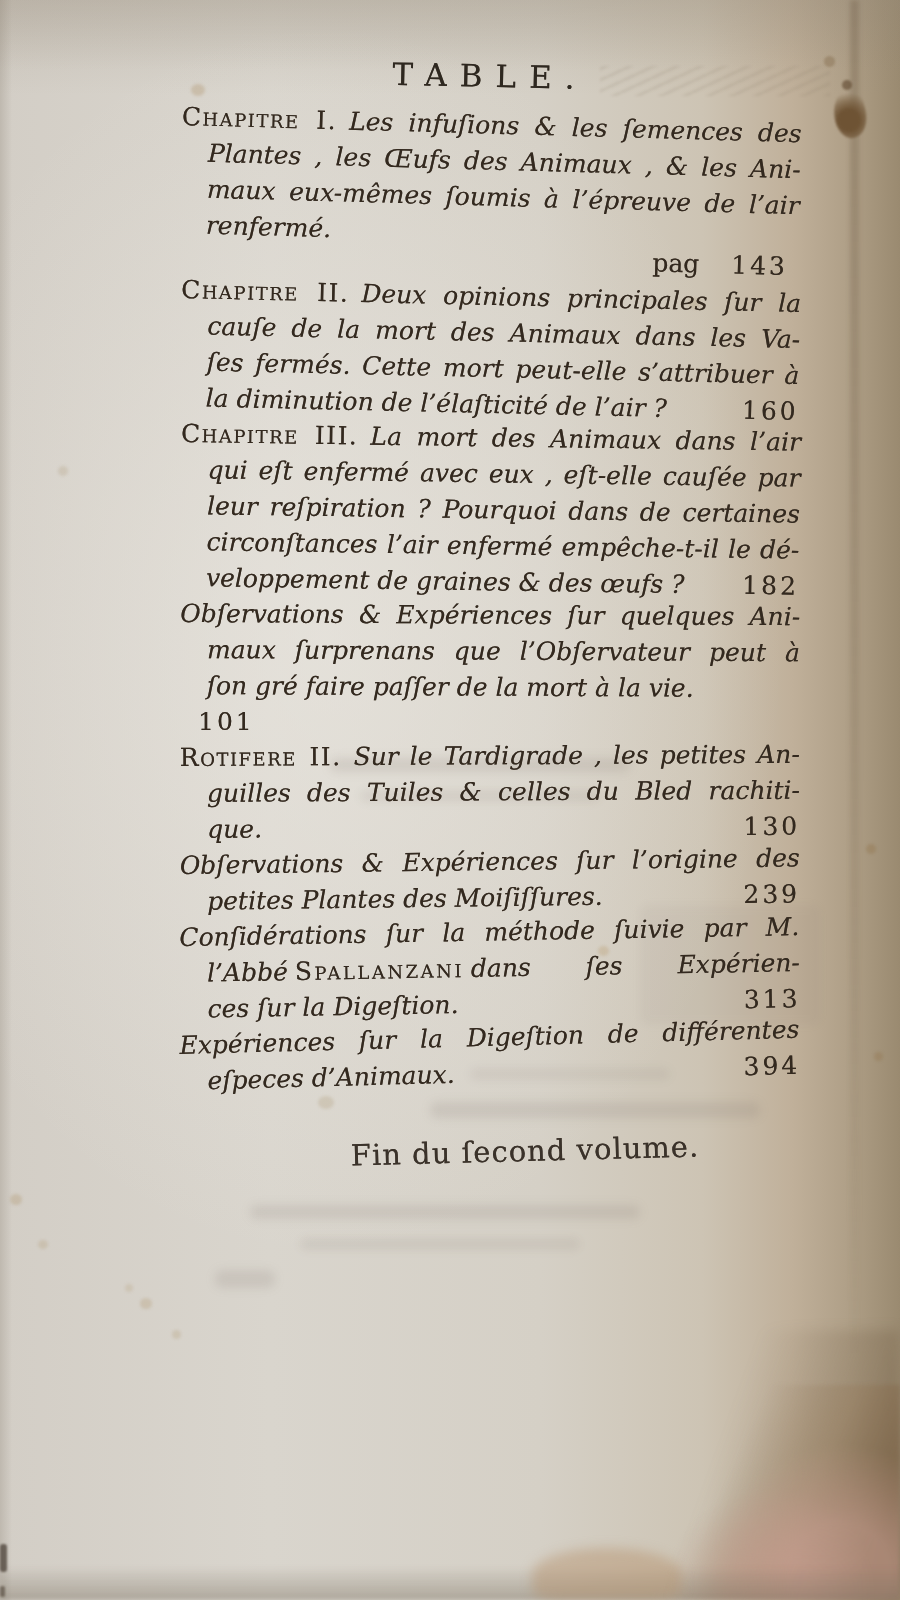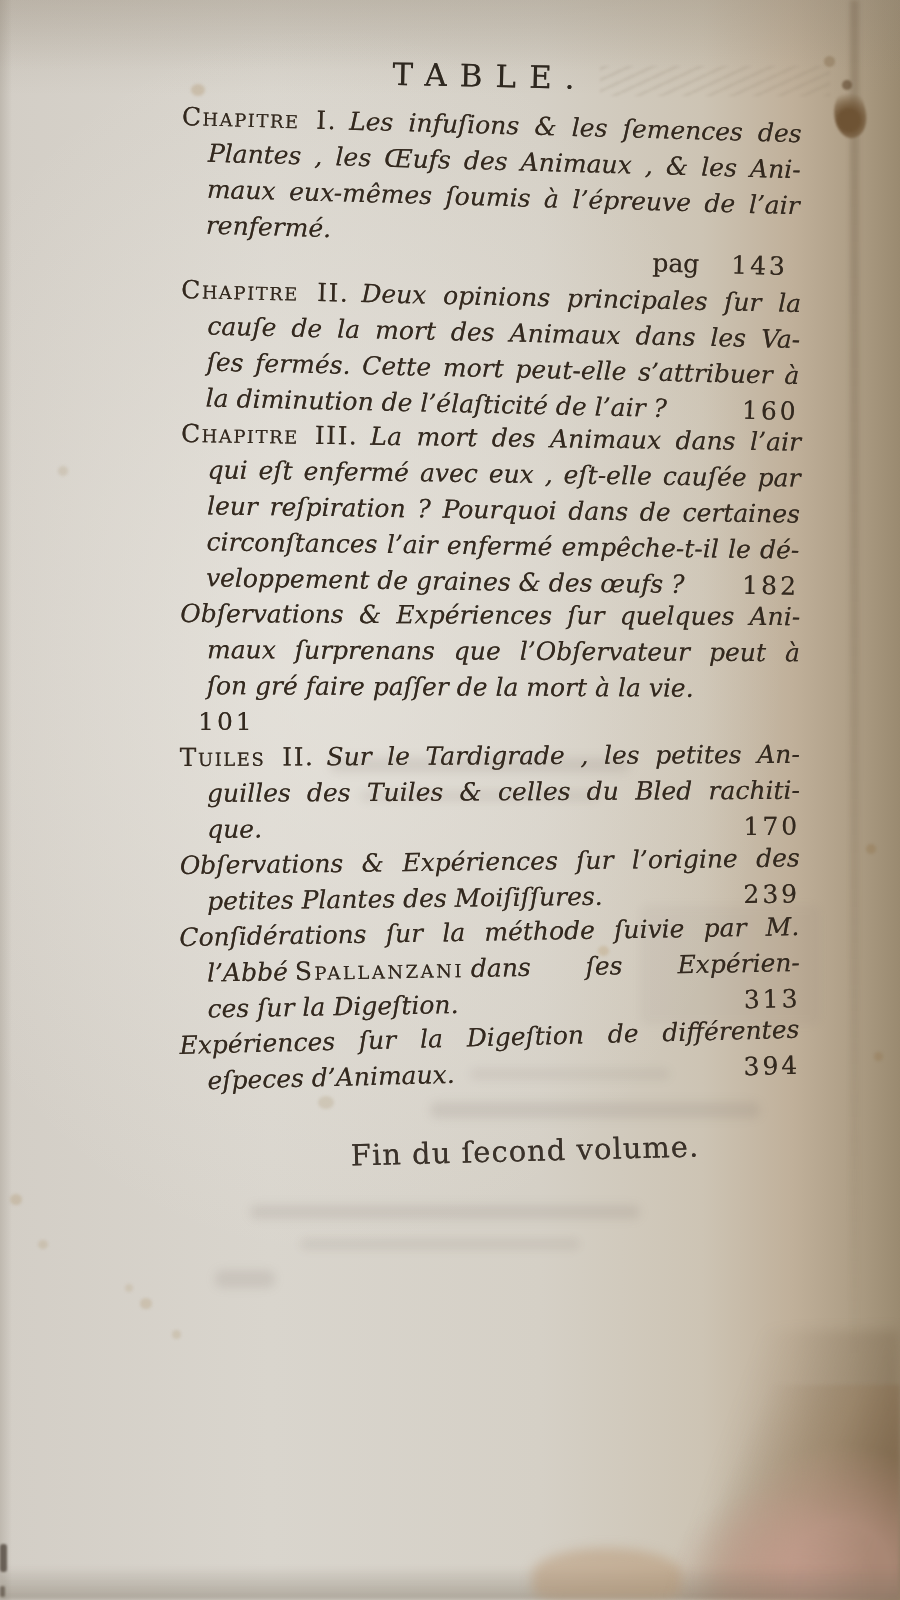--- a/index.html
+++ b/index.html
@@ -136,25 +136,25 @@
       <div class="line ind"><span class="it">ſon gré faire paſſer de la mort à la vie.</span></div>
     </div>
 
     <div class="entry" style="--r:0deg">
       <div class="line numline">
           <span class="num">101</span>
         </div>
     </div>
 
     <div class="entry" style="--r:-0.3deg">
-      <div class="line full"><span class="label">Tuiles II.</span><span class="it">Sur le Tardigrade , les petites An-</span></div>
+      <div class="line full"><span class="label">Rotifere II.</span><span class="it">Sur le Tardigrade , les petites An-</span></div>
       <div class="line full ind"><span class="it">guilles des Tuiles &amp; celles du Bled rachiti-</span></div>
       <div class="line numline ind">
           <span class="grp"><span class="it">que.</span></span>
-          <span class="num">170</span>
+          <span class="num">130</span>
         </div>
     </div>
 
     <div class="entry" style="--r:-0.7deg">
       <div class="line full"><span class="it">Obſervations &amp; Expériences ſur l’origine des</span></div>
       <div class="line numline ind">
           <span class="grp"><span class="it">petites Plantes des Moiſiſſures.</span></span>
           <span class="num">239</span>
         </div>
     </div>

